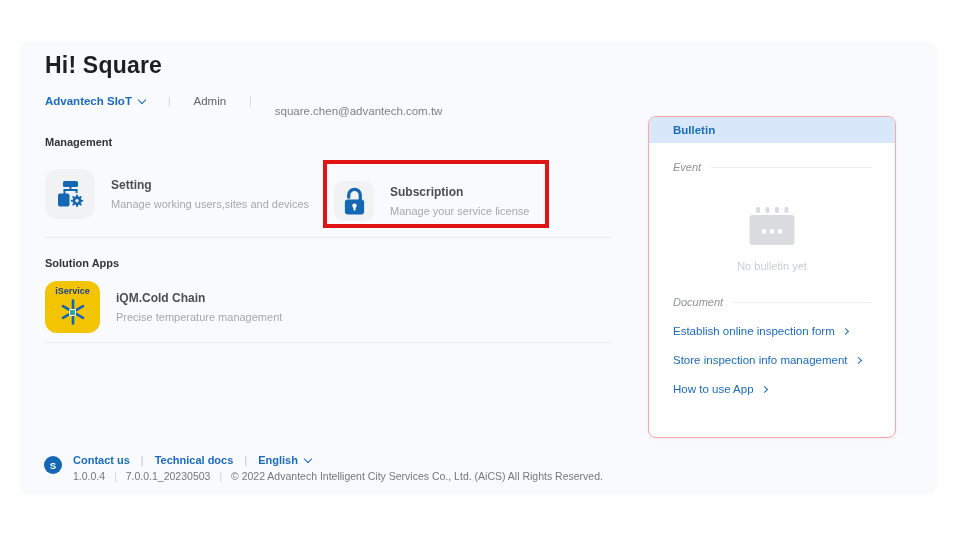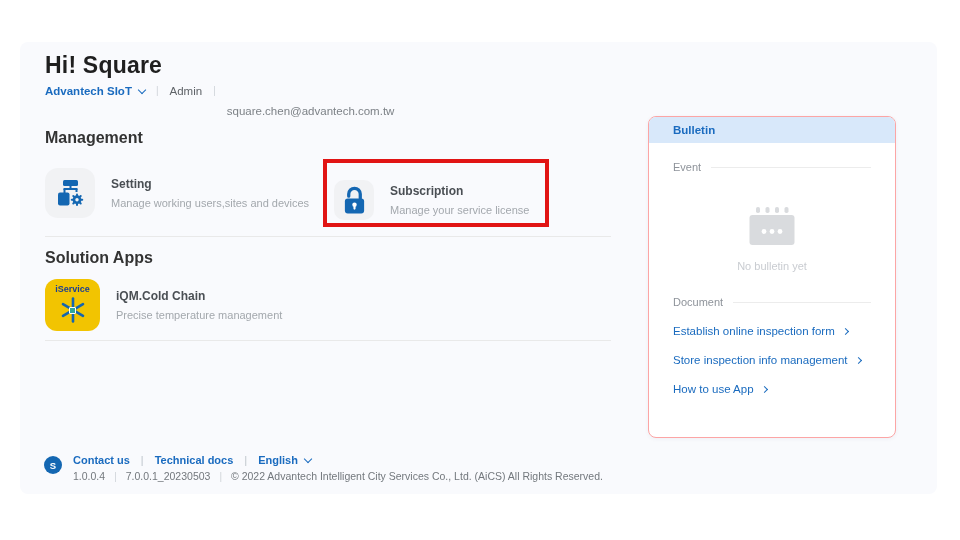--- a/index.html
+++ b/index.html
@@ -4,30 +4,30 @@
 <style>
   * { margin:0; padding:0; box-sizing:border-box; }
   body { background:#ffffff; font-family:"Liberation Sans", sans-serif; }
   .stage { position:relative; width:960px; height:540px; background:#ffffff; overflow:hidden; }
   .panel { position:absolute; left:20px; top:42px; width:917px; height:452px;
            background:#f9fafd; border-radius:8px; }
 
   
   .main { position:absolute; left:25px; top:0; width:588px; }
   .greeting { margin-top:10px; font-size:23px; font-weight:bold; color:#1f1f1f; letter-spacing:.2px; }
-  .subhead { margin-top:6px; display:flex; align-items:flex-start; gap:11px; font-size:11.5px; }
+  .subhead { margin-top:6px; display:flex; align-items:center; gap:23px; font-size:11.5px; }
   .tenant { color:#1a6bbf; font-weight:bold; display:flex; align-items:center; cursor:pointer; }
   .chev { display:inline-block; width:6px; height:6px; border-right:1.6px solid currentColor;
           border-bottom:1.6px solid currentColor; transform:rotate(45deg); margin-left:7px; margin-top:-3px; }
   .sep { color:#cfd4d9; font-size:10px; }
   .role { color:#5f6368; }
   .email { color:#7d8287;margin-top:20px; }
 
   
-  .section-title { margin-top:12px; font-size:16px; font-weight:bold; color:#333; }
+  .section-title { margin-top:19px; font-size:11px; font-weight:bold; color:#333; }
   .cards-row { display:flex; margin-top:12px; align-items:center; }
   .card { display:flex; align-items:center; cursor:pointer; }
   .card-setting { width:278px; }
   .tile { width:50px; height:50px; border-radius:13px; background:#f1f2f4;
           display:flex; align-items:center; justify-content:center; flex:none; }
   .tile-sm { width:40px; height:40px; border-radius:10px; }
   .card-text { margin-left:16px; }
   .card-title { font-size:12px; font-weight:bold; color:#4a4f54; }
   .card-desc { font-size:11px; color:#a3a8ad; margin-top:6px; white-space:nowrap; }
   .highlight { border:4px solid #e11414; padding:17px 16px 3px 7px; background:transparent; }
@@ -44,21 +44,21 @@
 
   
   .bulletin { position:absolute; left:628px; top:74px; width:248px; height:322px;
               background:#ffffff; border:1px solid #fca5a5; border-radius:8px;
               box-shadow:0 1px 4px rgba(40,60,100,.05); }
   .bulletin-header { height:26px; background:#d8e8fa; border-radius:7px 7px 0 0;
                      display:flex; align-items:center; padding-left:24px;
                      font-size:11.5px; font-weight:bold; color:#1a6bbf; }
   .bulletin-body { padding:8px 24px 0 24px; }
   .sec-row { display:flex; align-items:center; margin-top:10px; }
-  .sec-label { font-size:11px; color:#8e939a; }
+  .sec-label { font-size:11px; color:#8e939a;font-style:italic; }
   .hline { flex:1; height:1px; background:#ececec; margin-left:10px; }
   .event-empty { display:flex; flex-direction:column; align-items:center; margin:34px 0 24px 0; }
   .empty-text { margin-top:14px; font-size:11px; color:#c9ccd1; }
   .doc-links { margin-top:6px; }
   .doc-link { margin-top:17px; font-size:11.5px; color:#1a6bbf; display:flex; align-items:center; cursor:pointer; }
   .arrow-r { display:inline-block; width:5px; height:5px; border-right:1.5px solid #1a6bbf;
              border-bottom:1.5px solid #1a6bbf; transform:rotate(-45deg); margin-left:8px; }
 
   
   .footer { position:absolute; left:24px; bottom:12px; display:flex; gap:11px; }

